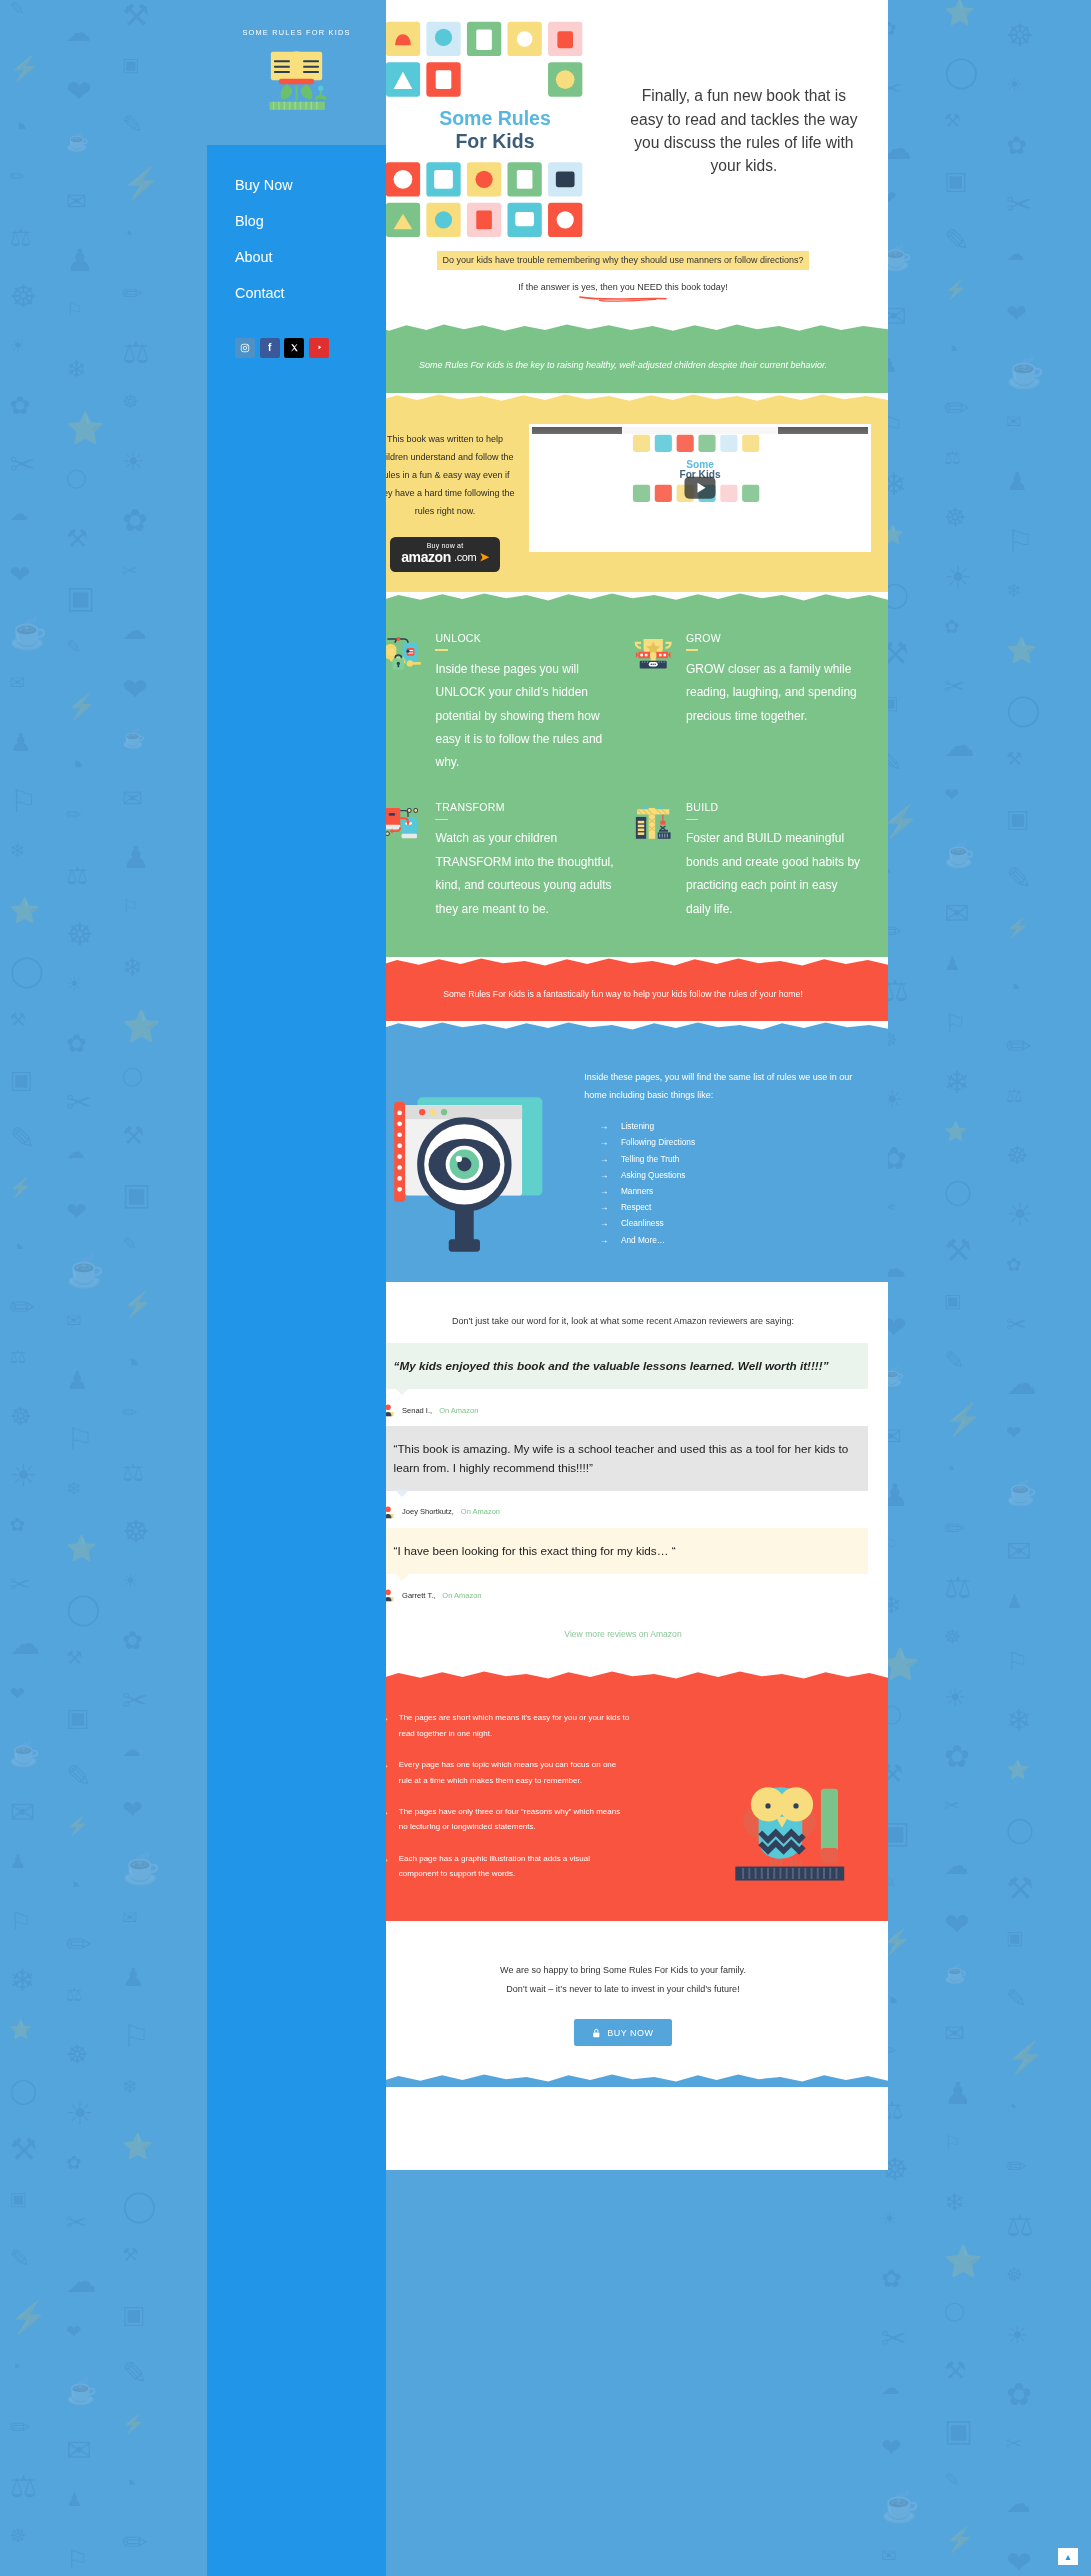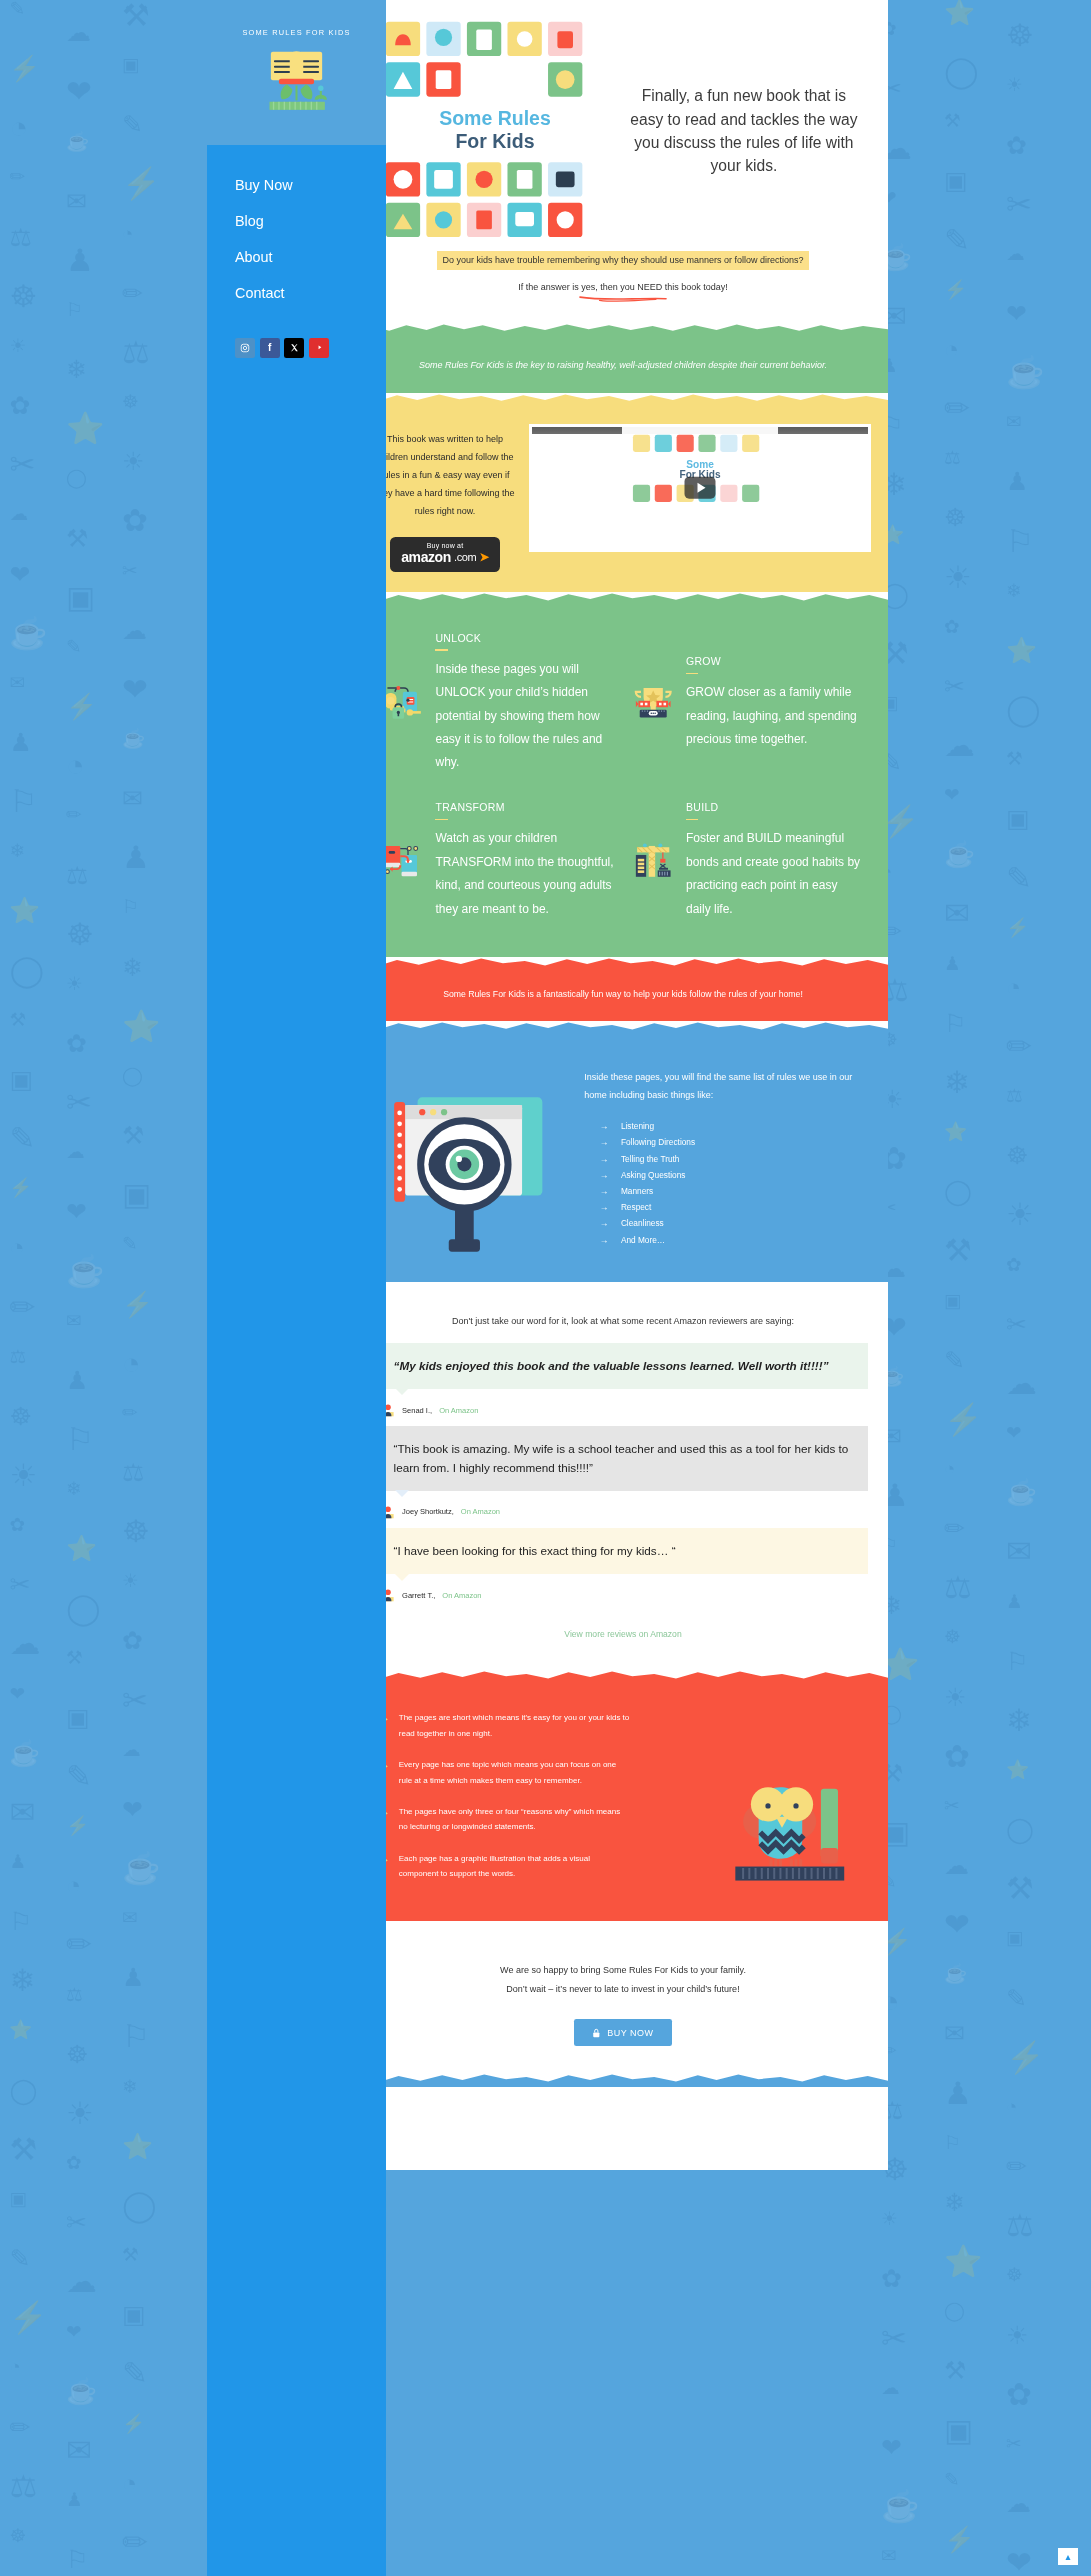--- a/index.html
+++ b/index.html
@@ -210,21 +210,21 @@
     border-bottom: 5.5px solid transparent;
     margin-left:2.3px;
   }
 
   
   .sec-green {
     background: #7cc389;
     padding: 20px 20px 23.4px 20px;
   }
   .feat-grid { display:grid; grid-template-columns: 1fr 1fr; gap: 7.8px 11px;}
-  .feat { display:flex; gap: 9.4px; align-items:center; padding: 6.2px 3.1px 12.5px 3.1px;}
+  .feat { display:flex; gap: 9.4px; align-items:flex-start; padding: 6.2px 3.1px 12.5px 3.1px;}
   .feat-icon { width: 45px; flex:none; padding-top:3.1px;}
   .feat-body { flex:1; }
   .feat-title { color:#ffffff; font-size: 10.5px; letter-spacing:0.3px; margin-bottom: 5.5px;}
   .feat-rule { width: 12.5px; height: 1.6px; background:#f7dd7d; margin: 0 0 7px 0;}
   .feat-desc { color:#ffffff; font-size: 12px; line-height: 1.95;}
 
   
   .band-red {
     background: #f9543f;
     text-align:center;

